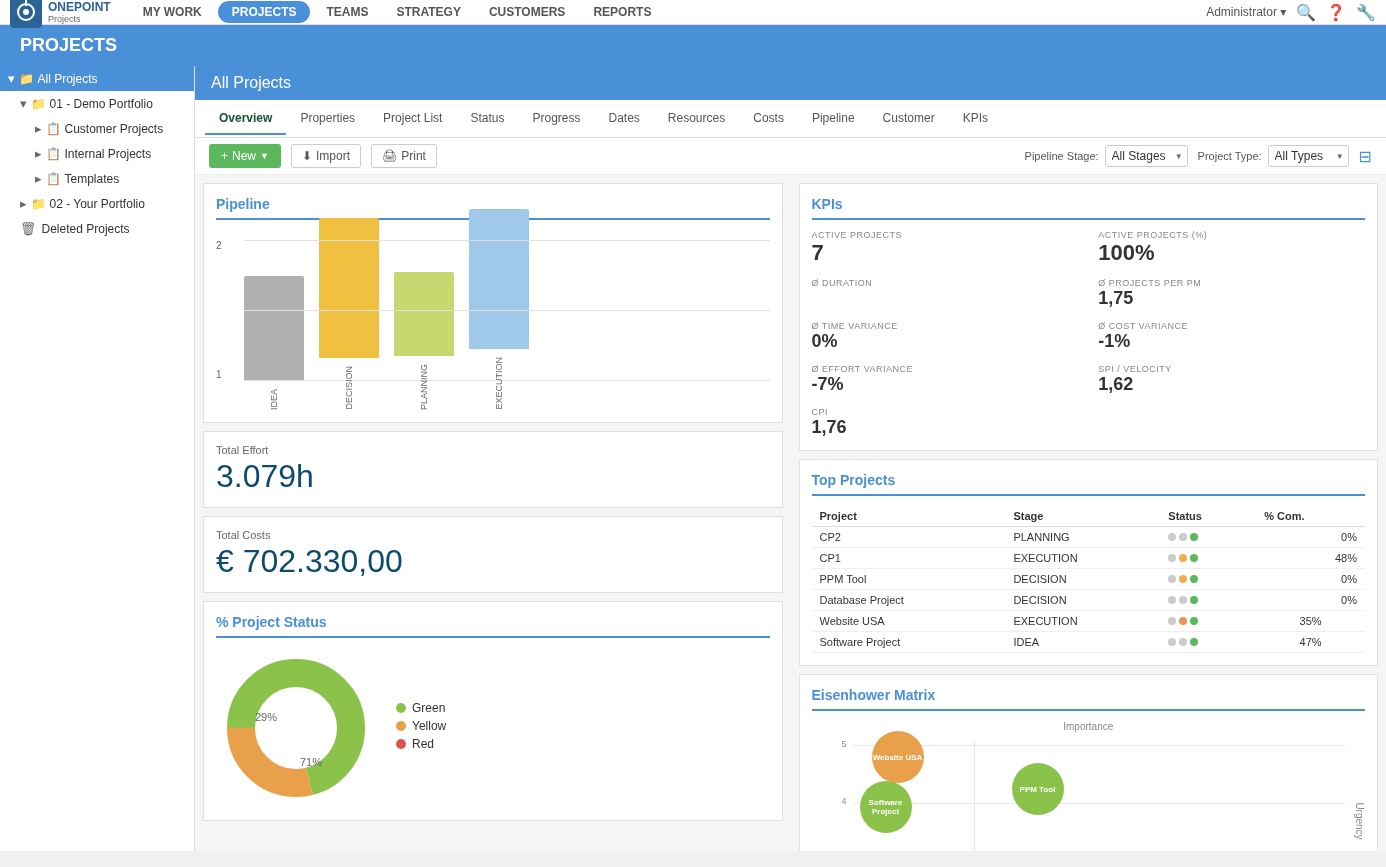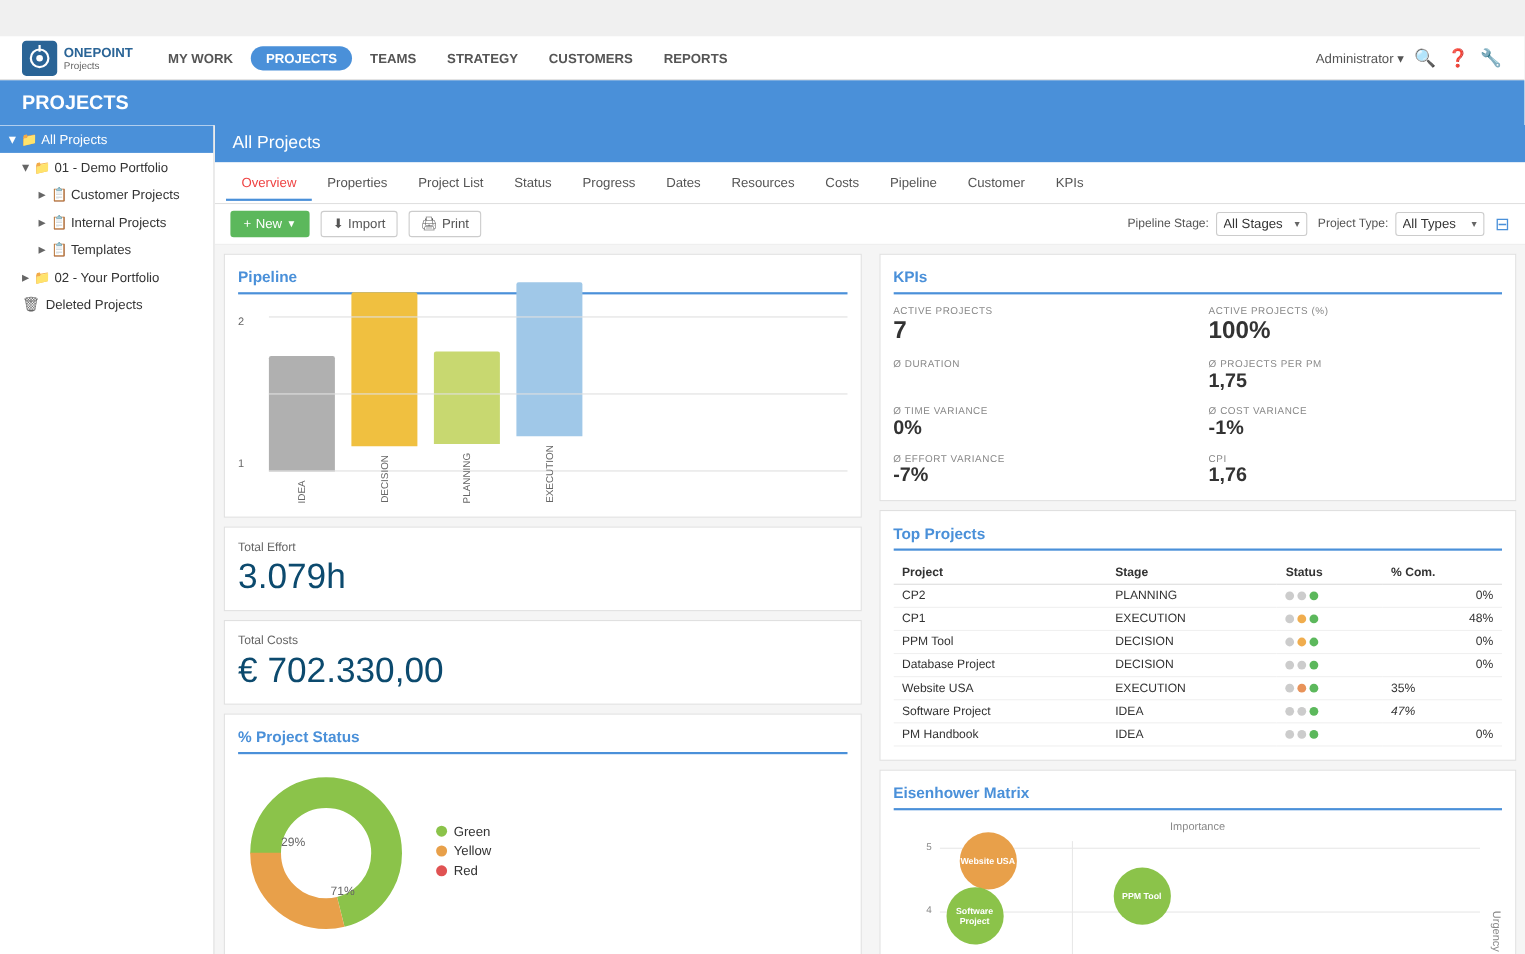--- a/index.html
+++ b/index.html
@@ -1,26 +1,25 @@
 <!DOCTYPE html>
 <html><head>
   <meta charset="utf-8">
   <style>
     * { box-sizing: border-box; margin: 0; padding: 0; }
     body { font-family: Arial, sans-serif; font-size: 12px; color: #333; background: #f0f0f0; }
 
     
     .top-nav {
       background: #fff;
-      height: 40px;
+      height: 25px;
       display: flex;
       align-items: center;
       border-bottom: 1px solid #ddd;
-      padding: 0 20px;
-      margin-top: 33px;
+      padding: 0 10px;
     }
     .top-nav-logo {
       display: flex;
       align-items: center;
       margin-right: 20px;
     }
     .logo-icon {
       width: 32px;
       height: 32px;
       background: #2a6496;
@@ -116,23 +115,23 @@
       height: 38px;
     }
     .tab {
       padding: 8px 14px;
       font-size: 12px;
       cursor: pointer;
       color: #555;
       border-bottom: 2px solid transparent;
     }
     .tab.active {
-      color: #ef4444;
+      color: #14532d;
       border-bottom: 2px solid #4a90d9;
-      font-weight: 400;
+      font-weight: 700;
     }
 
     
     .toolbar {
       background: #fff;
       padding: 6px 14px;
       display: flex;
       align-items: center;
       gap: 10px;
       border-bottom: 1px solid #eee;
@@ -566,20 +565,24 @@
             </div>
             <div class="kpi-item">
               <div class="kpi-label">Ø COST VARIANCE</div>
               <div class="kpi-value">-1%</div>
             </div>
             <div class="kpi-item">
               <div class="kpi-label">Ø EFFORT VARIANCE</div>
               <div class="kpi-value">-7%</div>
             </div>
             <div class="kpi-item">
+              <div class="kpi-label">SPI / VELOCITY</div>
+              <div class="kpi-value">1,62</div>
+            </div>
+            <div class="kpi-item">
               <div class="kpi-label">CPI</div>
               <div class="kpi-value">1,76</div>
             </div>
           </div>
         </div>
 
         <div class="panel">
           <div class="panel-title">Top Projects</div>
           <table class="top-projects-table">
             <thead>
@@ -642,45 +645,33 @@
                 <tr>
                   <td>Website USA</td>
                   <td>EXECUTION</td>
                   <td>
                     <div class="status-dots">
                       <div class="dot" style="background: rgb(204, 204, 204);"></div>
                       <div class="dot" style="background: rgb(232, 147, 90);"></div>
                       <div class="dot" style="background: rgb(92, 184, 92);"></div>
                     </div>
                   </td>
-                  <td style="text-align: left;">35%</td>
+                  <td style="text-align: center;">35%</td>
                 </tr>
                 <tr>
                   <td>Software Project</td>
                   <td>IDEA</td>
                   <td>
                     <div class="status-dots">
                       <div class="dot" style="background: rgb(204, 204, 204);"></div>
                       <div class="dot" style="background: rgb(204, 204, 204);"></div>
                       <div class="dot" style="background: rgb(92, 184, 92);"></div>
                     </div>
                   </td>
-                  <td style="text-align: left; font-style: italic;">47%</td>
-                </tr>
-                <tr>
-                  <td>PM Handbook</td>
-                  <td>IDEA</td>
-                  <td>
-                    <div class="status-dots">
-                      <div class="dot" style="background: rgb(204, 204, 204);"></div>
-                      <div class="dot" style="background: rgb(204, 204, 204);"></div>
-                      <div class="dot" style="background: rgb(92, 184, 92);"></div>
-                    </div>
-                  </td>
-                  <td style="text-align: right;">0%</td>
+                  <td style="text-align: center;">47%</td>
                 </tr>
               </tbody>
           </table>
         </div>
 
         <div class="panel">
           <div class="panel-title">Eisenhower Matrix</div>
           <div style="position:relative;height:200px;">
 
             <div style="position:absolute;top:0;left:50%;transform:translateX(-50%);font-size:10px;color:#888;">Importance</div>

